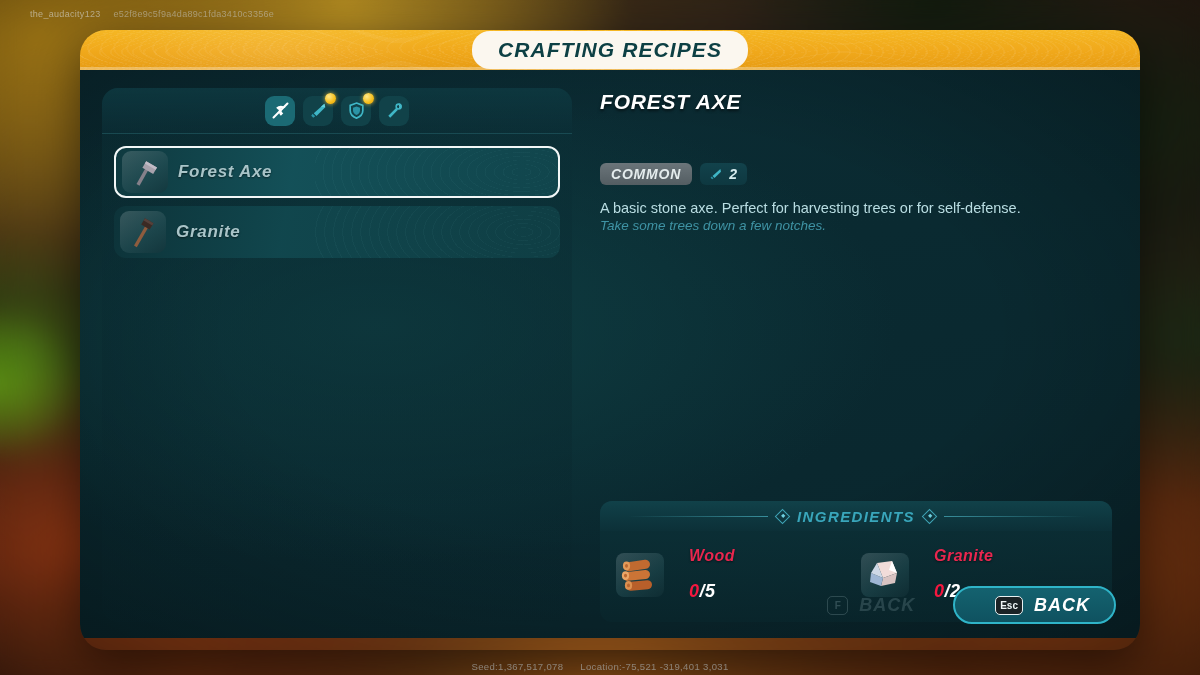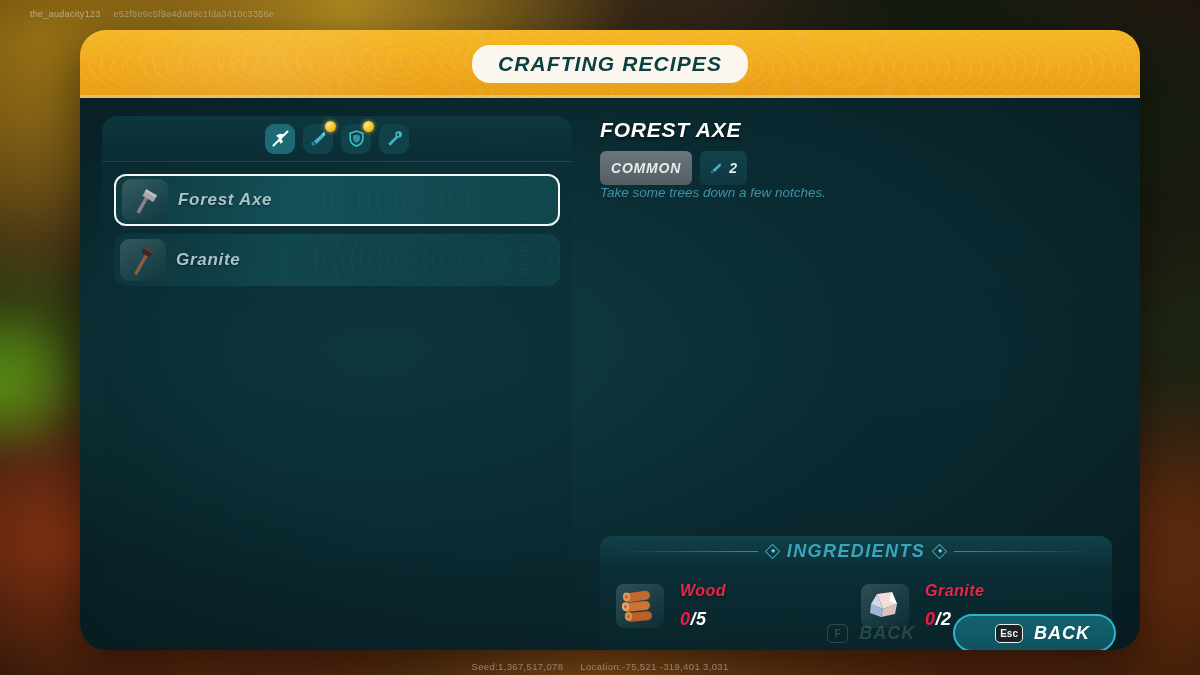--- a/index.html
+++ b/index.html
@@ -62,21 +62,21 @@
     position: absolute;
     left: 80px; top: 30px; width: 1060px; height: 620px;
     border-radius: 26px;
     overflow: hidden;
     box-shadow: 0 18px 50px rgba(0,0,0,.55);
   }
 
   
   #titlebar {
     position: relative;
-    height: 68px;
+    height: 40px;
     background: linear-gradient(180deg, #f5b724 0%, #f0a81b 55%, #e79c14 100%);
     display: flex; align-items: center; justify-content: center;
     overflow: hidden;
   }
   #titlebar::after {
     content: ""; position: absolute; inset: 0;
     background:
       radial-gradient(ellipse 22% 180% at 18% 50%, rgba(255,255,255,.10), rgba(255,255,255,0) 70%),
       repeating-radial-gradient(ellipse 60% 150% at 30% 55%, rgba(255,255,255,.055) 0 2px, rgba(255,255,255,0) 2px 11px),
       repeating-radial-gradient(ellipse 70% 160% at 72% 45%, rgba(255,255,255,.05) 0 2px, rgba(255,255,255,0) 2px 13px);
@@ -189,23 +189,23 @@
     padding: 2px 6px 0 6px;
   }
   #item-name {
     font-size: 21px; font-weight: bold; font-style: italic;
     letter-spacing: .8px; color: #ffffff;
     text-shadow: 0 2px 3px rgba(0,0,0,.55);
   }
   #badges { display: flex; gap: 8px; margin-top: 9px; align-items: center; }
   .badge {
     display: flex; align-items: center; gap: 6px;
-    height: 34px; padding: 0 11px;
+    height: 22px; padding: 0 11px;
     border-radius: 6px;
-    font-size: 14px; font-weight: bold; font-style: italic; letter-spacing: .8px;
+    font-size: 14px; font-weight: bold; font-style: italic; letter-spacing: .8px; margin-top: 40px;
   }
   .badge.rarity { background: linear-gradient(180deg, #6b757a, #535d62); color: #e4eced; }
   .badge.stat { background: linear-gradient(180deg, #12424b, #0e3840); color: #d8eef0; padding: 0 9px; }
   .badge.stat svg { width: 14px; height: 14px; display: block; }
 
   #desc {
     margin-top: 14px;
     font-size: 14.5px; line-height: 1.34;
     color: #b9dde2;
     max-width: 430px;
@@ -228,38 +228,38 @@
     background: linear-gradient(180deg, rgba(17,66,74,.95), rgba(12,48,56,.85));
   }
   #ing-head .rule { height: 1px; width: 140px; background: linear-gradient(90deg, rgba(70,170,185,0), rgba(70,170,185,.75)); }
   #ing-head .rule.r { background: linear-gradient(90deg, rgba(70,170,185,.75), rgba(70,170,185,0)); }
   #ing-head .dia {
     width: 11px; height: 11px; flex: none;
     border: 1.6px solid #3fa3b5; transform: rotate(45deg);
   }
   #ing-head .dia i { display: block; width: 3px; height: 3px; background: #6fd0e0; margin: 2.4px auto 0; }
   #ing-title {
-    font-size: 18px; font-weight: bold; font-style: italic; letter-spacing: 1.4px;
+    font-size: 15px; font-weight: bold; font-style: italic; letter-spacing: 1.4px;
     color: #39a6bb;
   }
   #ing-items { display: flex; padding: 16px 16px 20px 16px; gap: 10px; }
-  .ing { display: flex; align-items: center; gap: 16px; width: 50%; }
+  .ing { display: flex; align-items: center; gap: 25px; width: 50%; }
   .ing .ithumb {
     width: 48px; height: 44px; border-radius: 8px; flex: none;
     background: linear-gradient(145deg, rgba(150,170,175,.28), rgba(36,78,84,.5) 60%, rgba(18,48,54,.6));
     display: flex; align-items: center; justify-content: center;
   }
   .ing .ithumb svg { width: 40px; height: 36px; display: block; }
   .ing .iname {
     font-size: 16px; font-weight: bold; font-style: italic; letter-spacing: .5px;
     color: #e8274f;
     text-shadow: 0 1px 2px rgba(0,0,0,.5);
   }
   .ing .icount {
-    margin-top: 9px;
+    margin-top: 16px;
     font-size: 18px; font-weight: bold; font-style: italic; letter-spacing: .5px;
     color: #ffffff;
   }
   .ing .icount .have { color: #f5173f; }
 
   
   #footer {
     position: absolute; right: 24px; bottom: 14px;
     display: flex; align-items: center; gap: 14px;
     z-index: 3;
@@ -382,20 +382,21 @@
         <div class="badge rarity">COMMON</div>
         <div class="badge stat">
           <svg viewBox="0 0 24 24">
             <path d="M19.5 3.5 L20.5 8 L9.5 19 L6 15.5 Z" fill="#3fb6c6"></path>
             <path d="M4.6 16.2 L7.8 19.4 L5.4 21.2 L2.8 18.6 Z" fill="#2b94a6"></path>
           </svg>
           <span>2</span>
         </div>
       </div>
 
+      <div id="desc">A basic stone axe. Perfect for harvesting trees or for self-defense.</div>
       <div id="flavor">Take some trees down a few notches.</div>
 
       <div id="ingredients-panel">
         <div id="ing-head">
           <span class="rule"></span>
           <span class="dia">
               <i></i>
             </span>
           <span id="ing-title">INGREDIENTS</span>
           <span class="dia">

